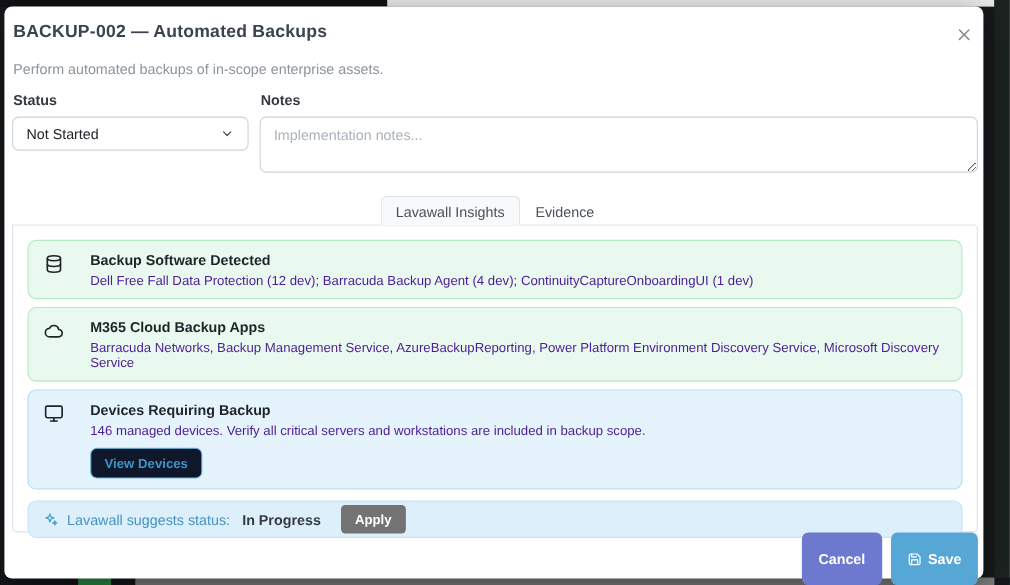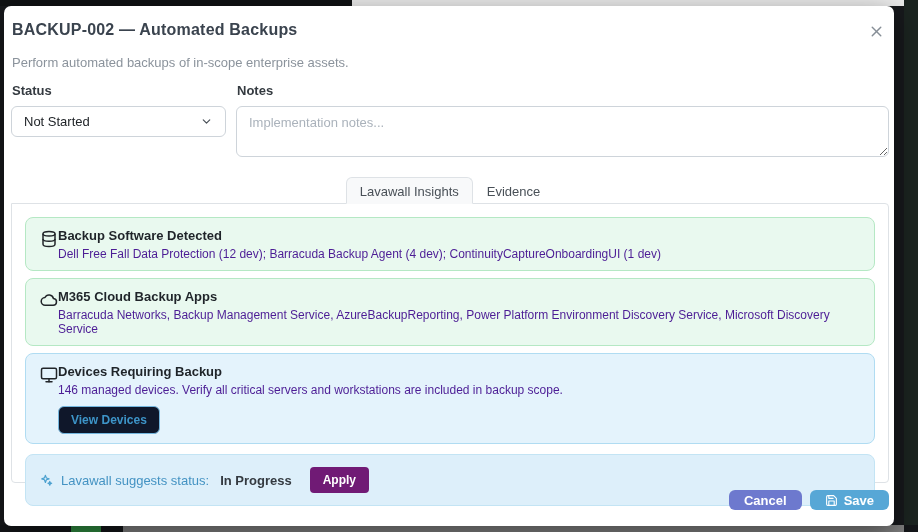--- a/index.html
+++ b/index.html
@@ -42,43 +42,43 @@
   .notes-field textarea::placeholder { color:#aab2bb; }
 
   .tabs { display:flex; margin-top:16px; position:relative; z-index:2;justify-content:center; }
   .tab { font-size:13px; color:#495057; padding:6px 13px; height:27px; cursor:pointer;
     border:1px solid transparent; border-radius:6px 6px 0 0; margin-bottom:-1px; }
   .tab.active { background:#f8f9fa; border-color:#dee2e6; border-bottom-color:#f8f9fa; }
 
   .panel { border:1px solid #dee2e6; border-radius:0 4px 4px 4px; height:280px;
     padding:13px 13px; background:#fff; }
 
-  .card { display:flex; gap:0; border-radius:8px; padding:9px 14px; margin-bottom:7px; }
+  .card { display:flex; gap:24px; border-radius:8px; padding:9px 14px; margin-bottom:7px; }
   .card.green { background:#e9f9ef; border:1px solid #b5e8c4; }
   .card.blue  { background:#e4f3fc; border:1px solid #b0dcf2; }
   .card-icon { color:#212529; flex:0 0 18px; padding-top:3px; }
   .card-icon svg { width:18px; height:18px; }
   .card-title { font-size:13px; font-weight:bold; color:#1f2429; padding-top:1px; }
   .card-body { font-size:12px; color:#4c1d95; margin-top:4px; }
   .view-devices-btn { margin-top:9px; background:#0f172a; border:1px solid #74b6de; color:#3d94c8;
     font-size:12px; font-weight:bold; padding:6px 12px; border-radius:6px; cursor:pointer;
     font-family:"Liberation Sans","DejaVu Sans",sans-serif; }
 
   .suggestion { display:flex; align-items:center; gap:8px; background:#ddeffa;
-    border:1px solid #c3e4f4; border-radius:8px; padding:4px 13px; height:52px; margin-top:10px; }
+    border:1px solid #c3e4f4; border-radius:8px; padding:4px 13px; height:34px; margin-top:10px; }
   .suggestion .spark { color:#4aa0cf; line-height:0; }
   .suggestion .spark svg { width:14px; height:14px; }
   .sugg-text { font-size:13px; color:#4493c3; }
   .sugg-status { font-size:13px; font-weight:bold; color:#343a40; margin-left:3px; }
-  .apply-btn { margin-left:10px; background:#701a75; color:#fff; border:none; border-radius:4px;
+  .apply-btn { margin-left:10px; background:#737373; color:#fff; border:none; border-radius:4px;
     font-size:12px; font-weight:bold; padding:6px 13px; cursor:pointer;
     font-family:"Liberation Sans","DejaVu Sans",sans-serif; }
 
   .footer { margin-top:auto; display:flex; justify-content:flex-end; gap:8px; padding-right:0; }
-  .btn { height:20px; border:none; border-radius:6px; color:#fff; font-size:13px; font-weight:bold;
+  .btn { height:48px; border:none; border-radius:6px; color:#fff; font-size:13px; font-weight:bold;
     padding:0 15px; cursor:pointer; display:inline-flex; align-items:center; gap:6px;
     font-family:"Liberation Sans","DejaVu Sans",sans-serif; }
   .btn-cancel { background:#6d79ce; }
   .btn-save { background:#57a7d6; }
   .btn-save svg { width:13px; height:13px; }
 </style>
 </head>
 <body>
 
 <div class="scene">

